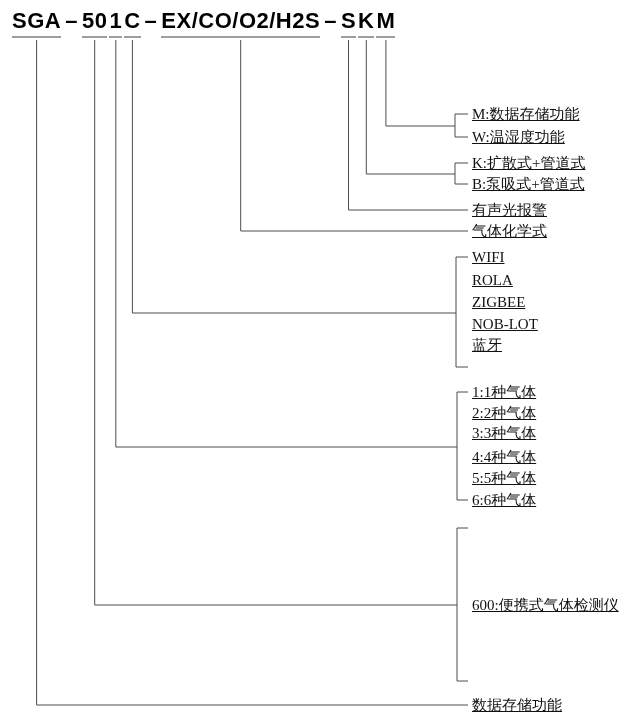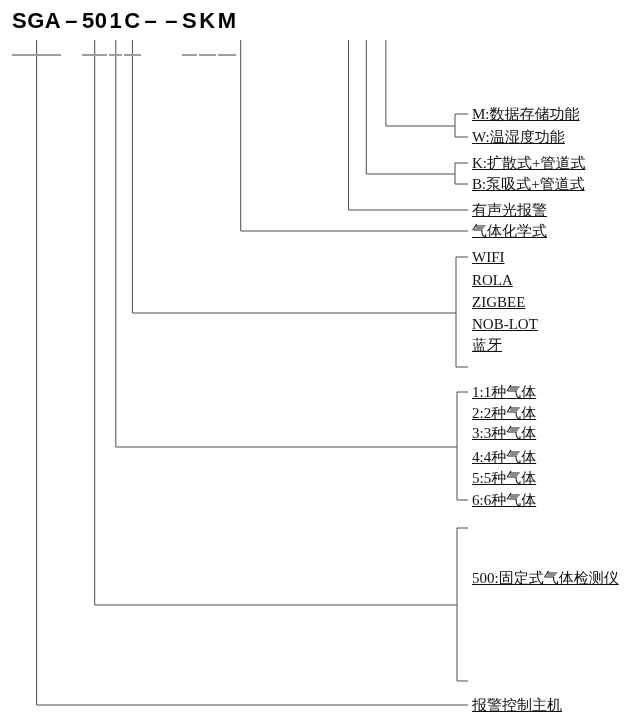--- a/index.html
+++ b/index.html
@@ -19,21 +19,21 @@
     top:8px;
     display:flex;
     align-items:flex-end;
     font-family:"Liberation Sans","DejaVu Sans",sans-serif;
     font-weight:700;
     font-size:22px;
     letter-spacing:0.5px;
     color:#000000;
     white-space:nowrap;
   }
-  .part{display:inline-block;padding-bottom:20px;border-bottom:2px solid transparent;}
+  .part{display:inline-block;padding-bottom:2px;border-bottom:2px solid transparent;}
   .part.u{border-bottom:2px solid #9e9e9e;}
   .part.u + .part.u{margin-left:2px;}
   .part.dash{margin:0 4px;}
   .lbl{
     position:absolute;
     left:472px;
     height:19px;
     line-height:19px;
     font-size:15px;
     white-space:nowrap;
@@ -72,20 +72,21 @@
     </g>
   </svg>
 
   <div class="title">
     <span class="part u">SGA</span>
     <span class="part dash">–</span>
     <span class="part u">50</span>
     <span class="part u">1</span>
     <span class="part u">C</span>
     <span class="part dash">–</span>
+    <span class="part u">EX/CO/O2/H2S</span>
     <span class="part dash">–</span>
     <span class="part u">S</span>
     <span class="part u">K</span>
     <span class="part u">M</span>
   </div>
 
   <div class="lbl" style="top:105px">M:数据存储功能</div>
   <div class="lbl" style="top:128px">W:温湿度功能</div>
 
   <div class="lbl" style="top:154px">K:扩散式+管道式</div>
@@ -100,17 +101,17 @@
   <div class="lbl" style="top:315px">NOB-LOT</div>
   <div class="lbl" style="top:336px">蓝牙</div>
 
   <div class="lbl" style="top:383px">1:1种气体</div>
   <div class="lbl" style="top:404px">2:2种气体</div>
   <div class="lbl" style="top:424px">3:3种气体</div>
   <div class="lbl" style="top:448px">4:4种气体</div>
   <div class="lbl" style="top:469px">5:5种气体</div>
   <div class="lbl" style="top:491px">6:6种气体</div>
 
-  <div class="lbl" style="top:569px">500:固定式气体检测仪</div>
+  <div class="lbl" style="top:596px">600:便携式气体检测仪</div>
 
-  <div class="lbl" style="top:696px">报警控制主机</div>
+  <div class="lbl" style="top:696px">数据存储功能</div>
 
 </div>
 
 </body></html>

